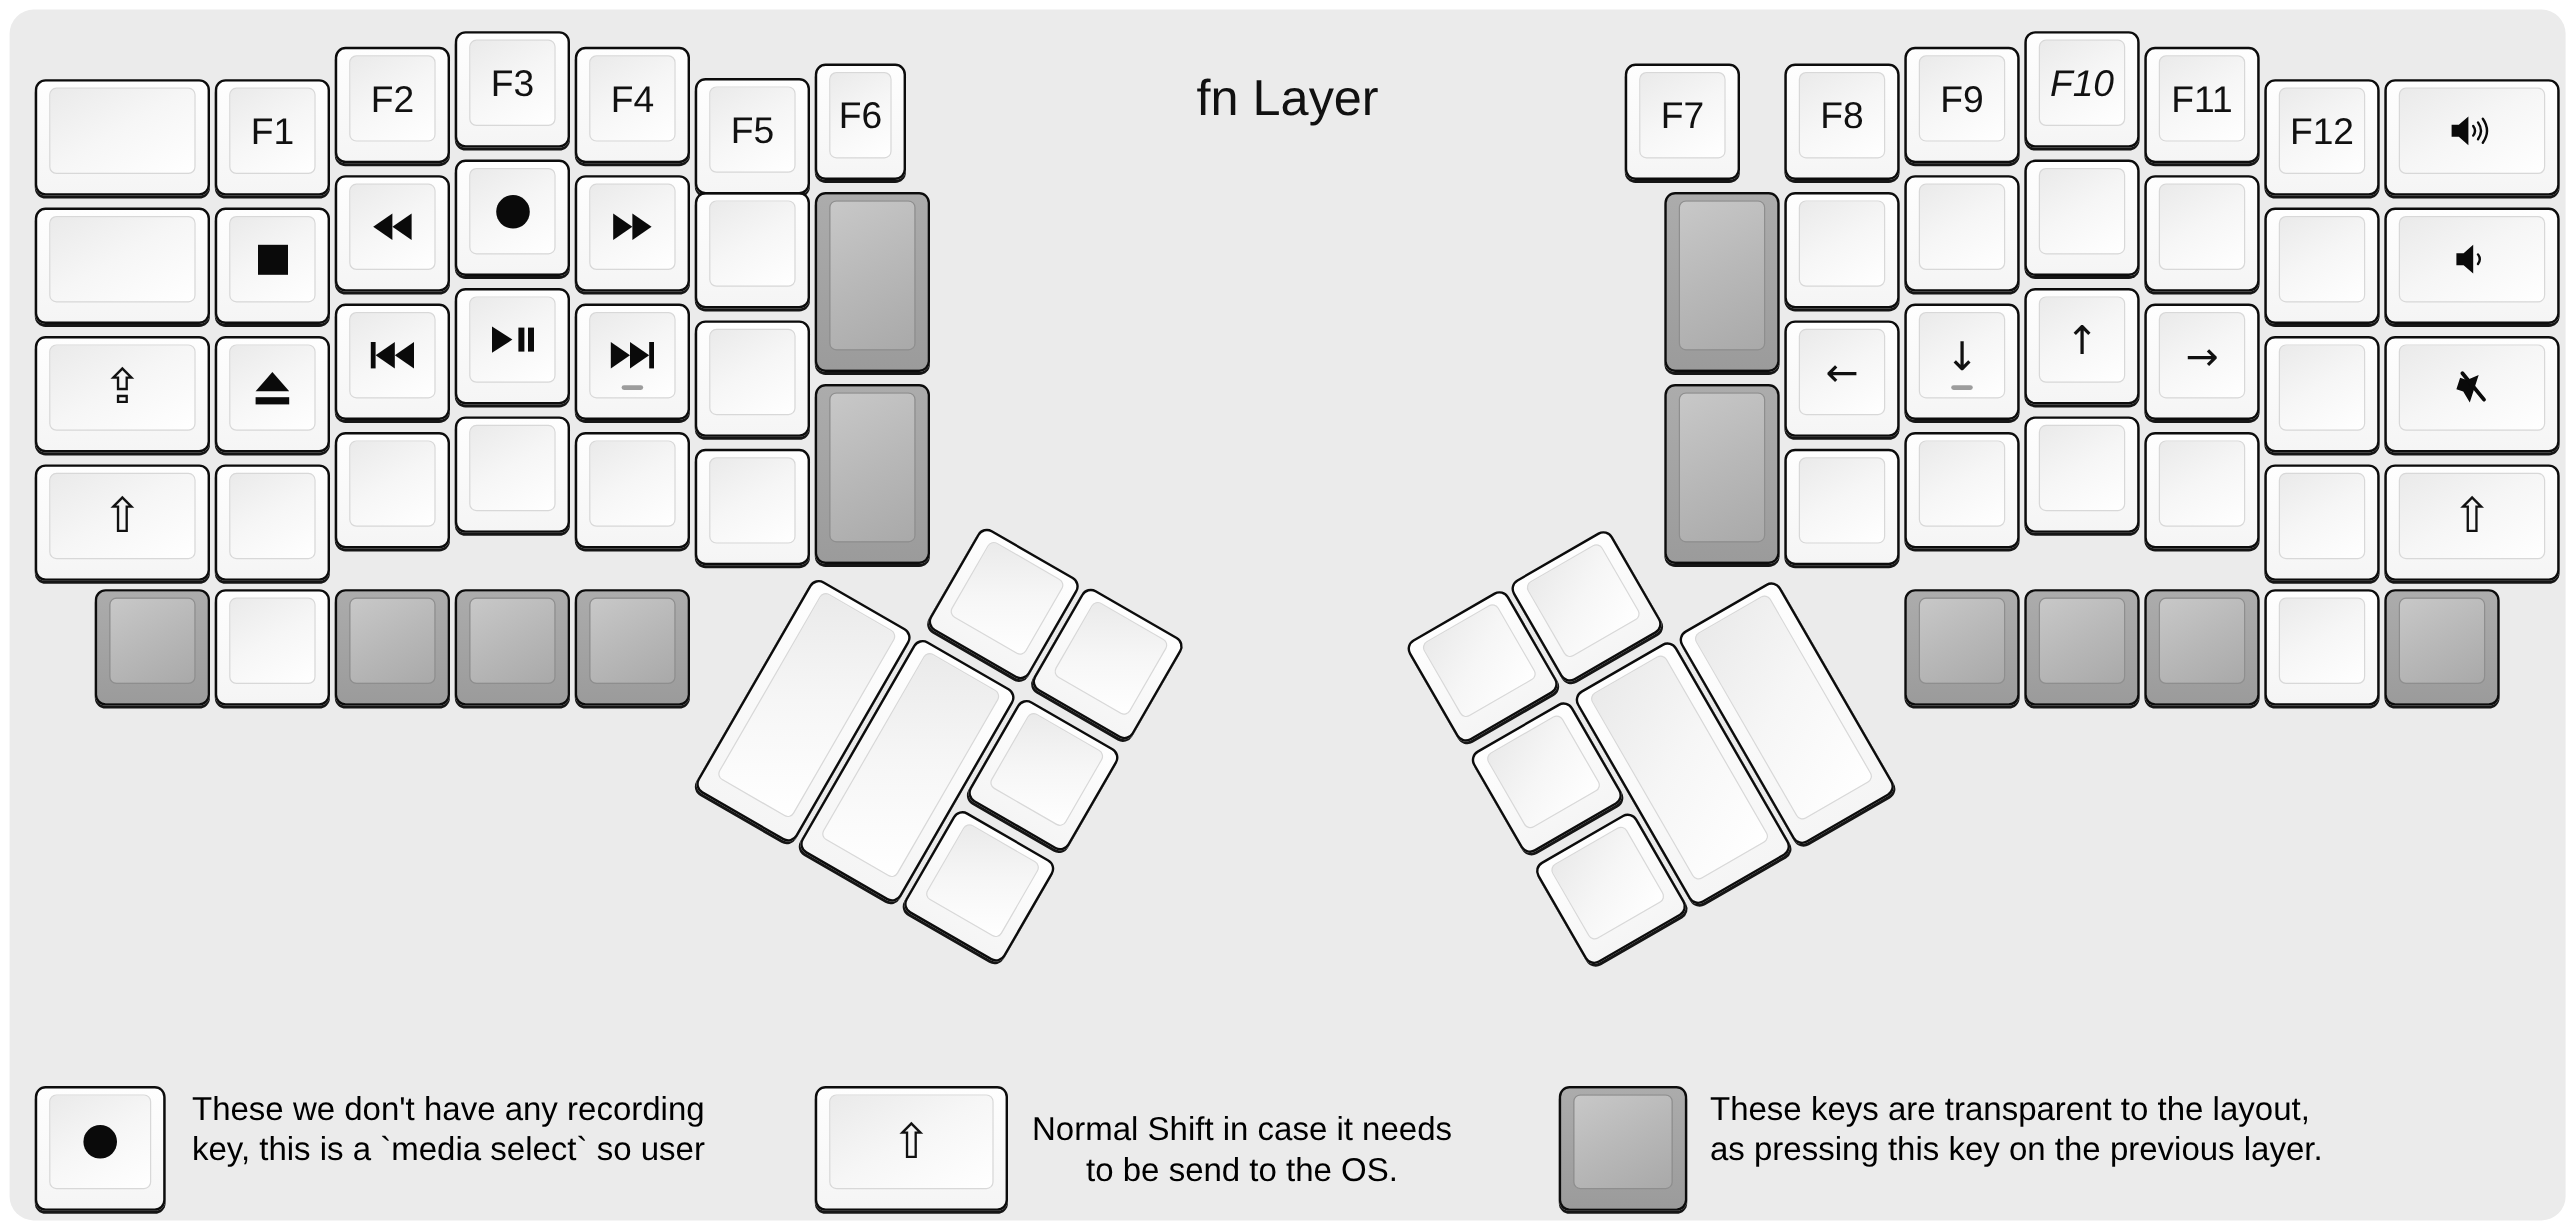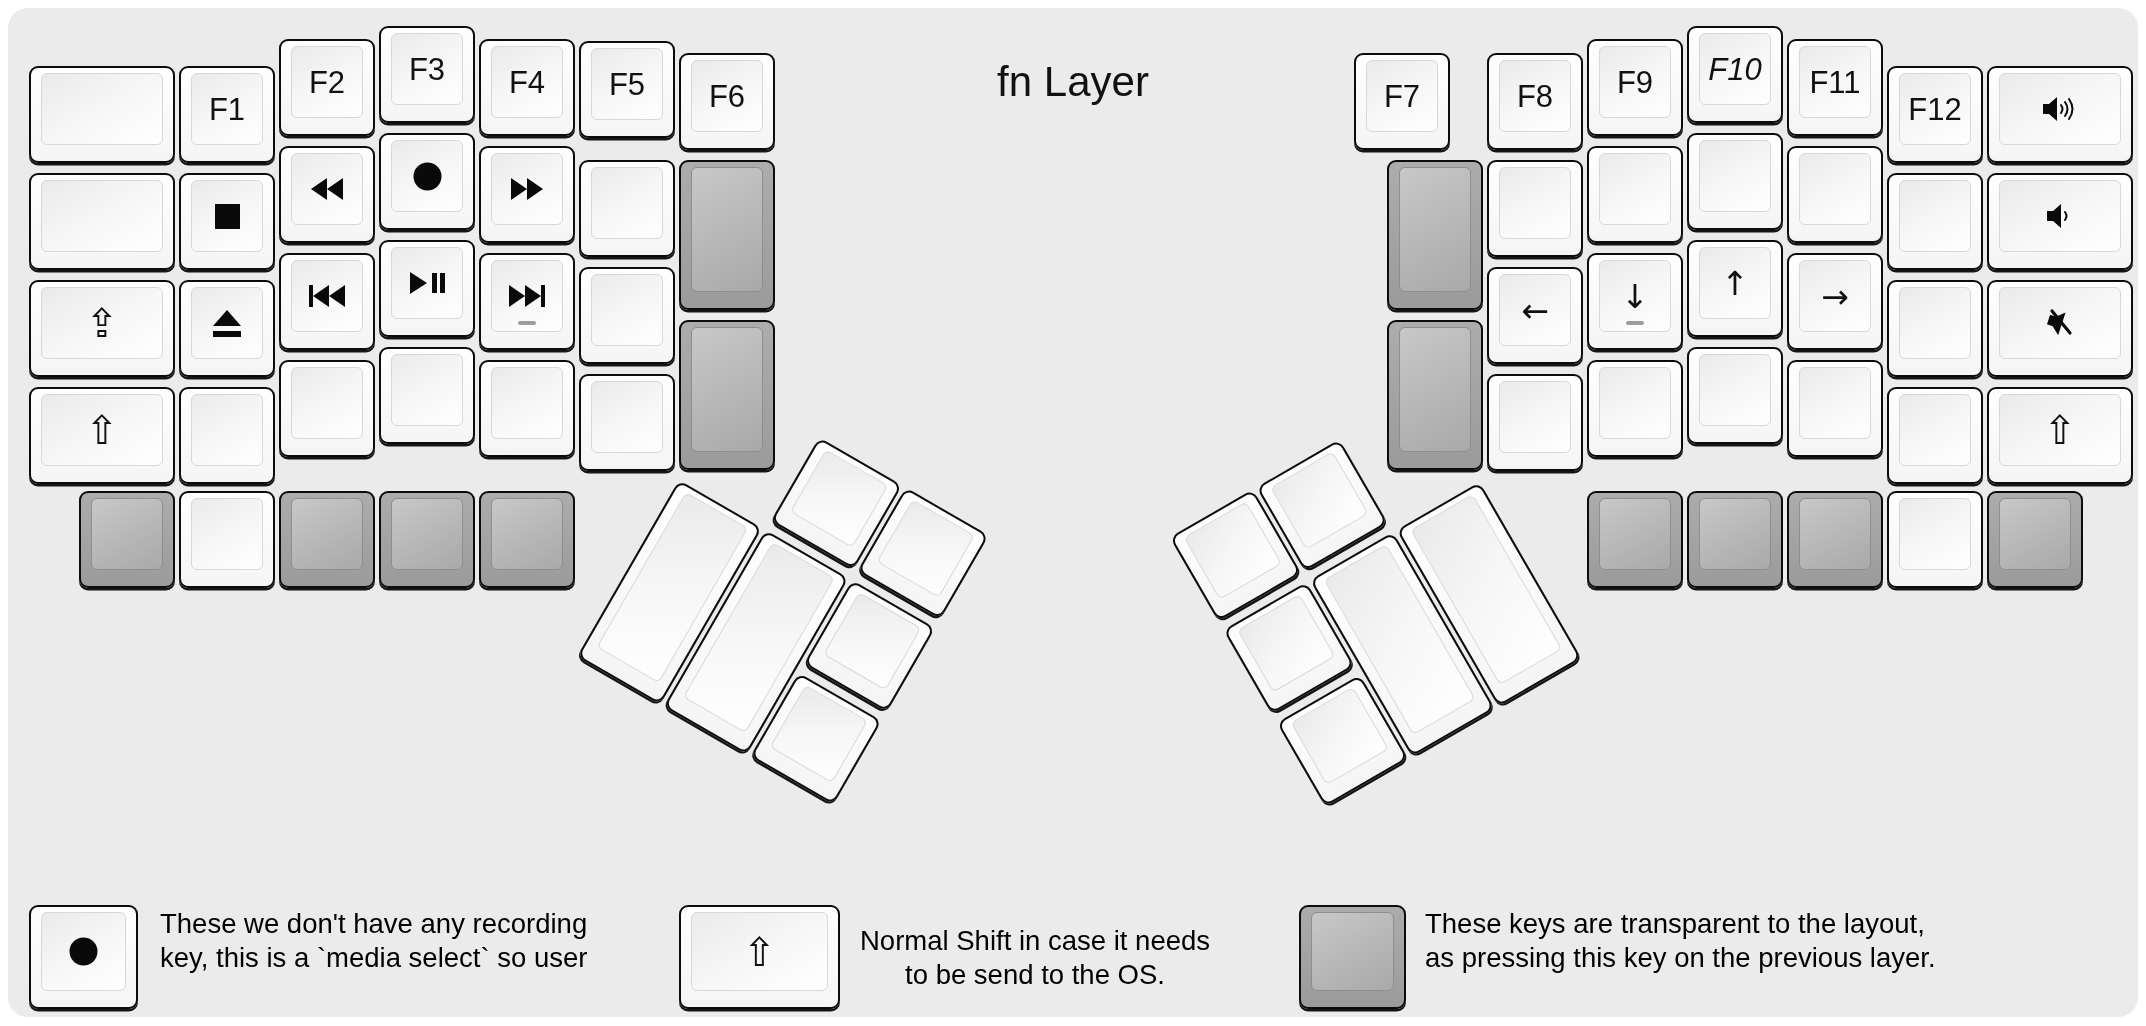--- a/index.html
+++ b/index.html
@@ -160,35 +160,35 @@
               <polygon points="17,1 33,12 17,23" fill="#0a0a0a"></polygon>
               <rect x="33" y="1" width="4" height="22" fill="#0a0a0a"></rect>
             </svg>
           </span>
           <div class="dash"></div>
         </div>
       </div>
       <div class="key white" style="left: 471px; top: 352px; width: 96px; height: 97px;">
         <div class="cap"></div>
       </div>
-      <div class="key white" style="left: 571px; top: 33px; width: 96px; height: 97px;">
+      <div class="key white" style="left: 571px; top: 57px; width: 96px; height: 97px;">
         <div class="cap">
           <span class="klabel">F5</span>
         </div>
       </div>
       <div class="key white" style="left: 571px; top: 152px; width: 96px; height: 97px;">
         <div class="cap"></div>
       </div>
       <div class="key white" style="left: 571px; top: 259px; width: 96px; height: 97px;">
         <div class="cap"></div>
       </div>
       <div class="key white" style="left: 571px; top: 366px; width: 96px; height: 97px;">
         <div class="cap"></div>
       </div>
-      <div class="key white" style="left: 671px; top: 45px; width: 96px; height: 97px; text-align: center;">
+      <div class="key white" style="left: 671px; top: 45px; width: 76px; height: 97px; text-align: center;">
         <div class="cap">
           <span class="klabel">F6</span>
         </div>
       </div>
       <div class="key gray" style="left: 671px; top: 152px; width: 96px; height: 150px;">
         <div class="cap"></div>
       </div>
       <div class="key gray" style="left: 671px; top: 312px; width: 96px; height: 150px;">
         <div class="cap"></div>
       </div>

